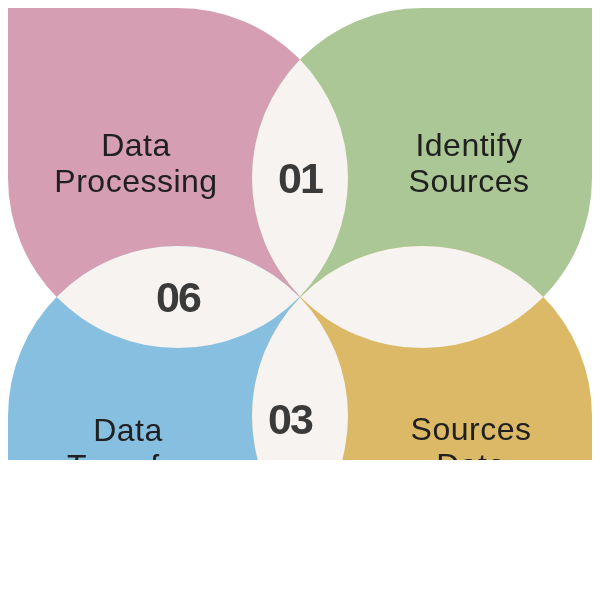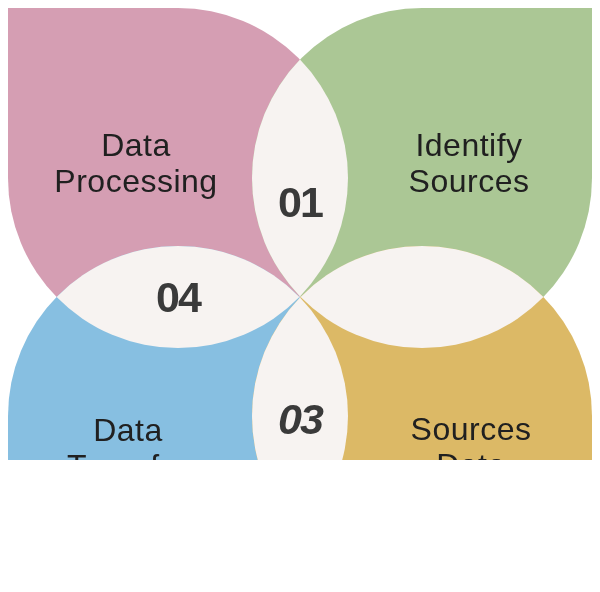--- a/index.html
+++ b/index.html
@@ -58,17 +58,17 @@
     <path d="M 300.6 297 A 170 170 0 0 1 543.4 297 A 170 170 0 0 1 300.6 297 Z" fill="#f7f3f1"></path>
     <path d="M 300 297.61 A 170 170 0 0 1 300 534.39 A 170 170 0 0 1 300 297.61 Z" fill="#f7f3f1"></path>
     <path d="M 56.6 297 A 170 170 0 0 1 299.4 297 A 170 170 0 0 1 56.6 297 Z" fill="#f7f3f1"></path>
   </svg>
 
   <div class="label" style="left:136px; top:164px;">Data Processing</div>
   <div class="label" style="left:128px; top:449px;">Data Transfer</div>
   <div class="label" style="left:469px; top:164px;">Identify Sources</div>
   <div class="label" style="left:471px; top:448px;">Sources Data</div>
 
-  <div class="num" style="left:300px; top:178px;margin-top:24px;">01</div>
-  <div class="num" style="left:300px; top:419px;font-style:italic;">03</div>
-  <div class="num" style="left:178px; top:297px;">04</div>
+  <div class="num" style="left:300px; top:178px;">01</div>
+  <div class="num" style="left:290px; top:419px;">03</div>
+  <div class="num" style="left:178px; top:297px;">06</div>
 
 </div>
 
 </body></html>

